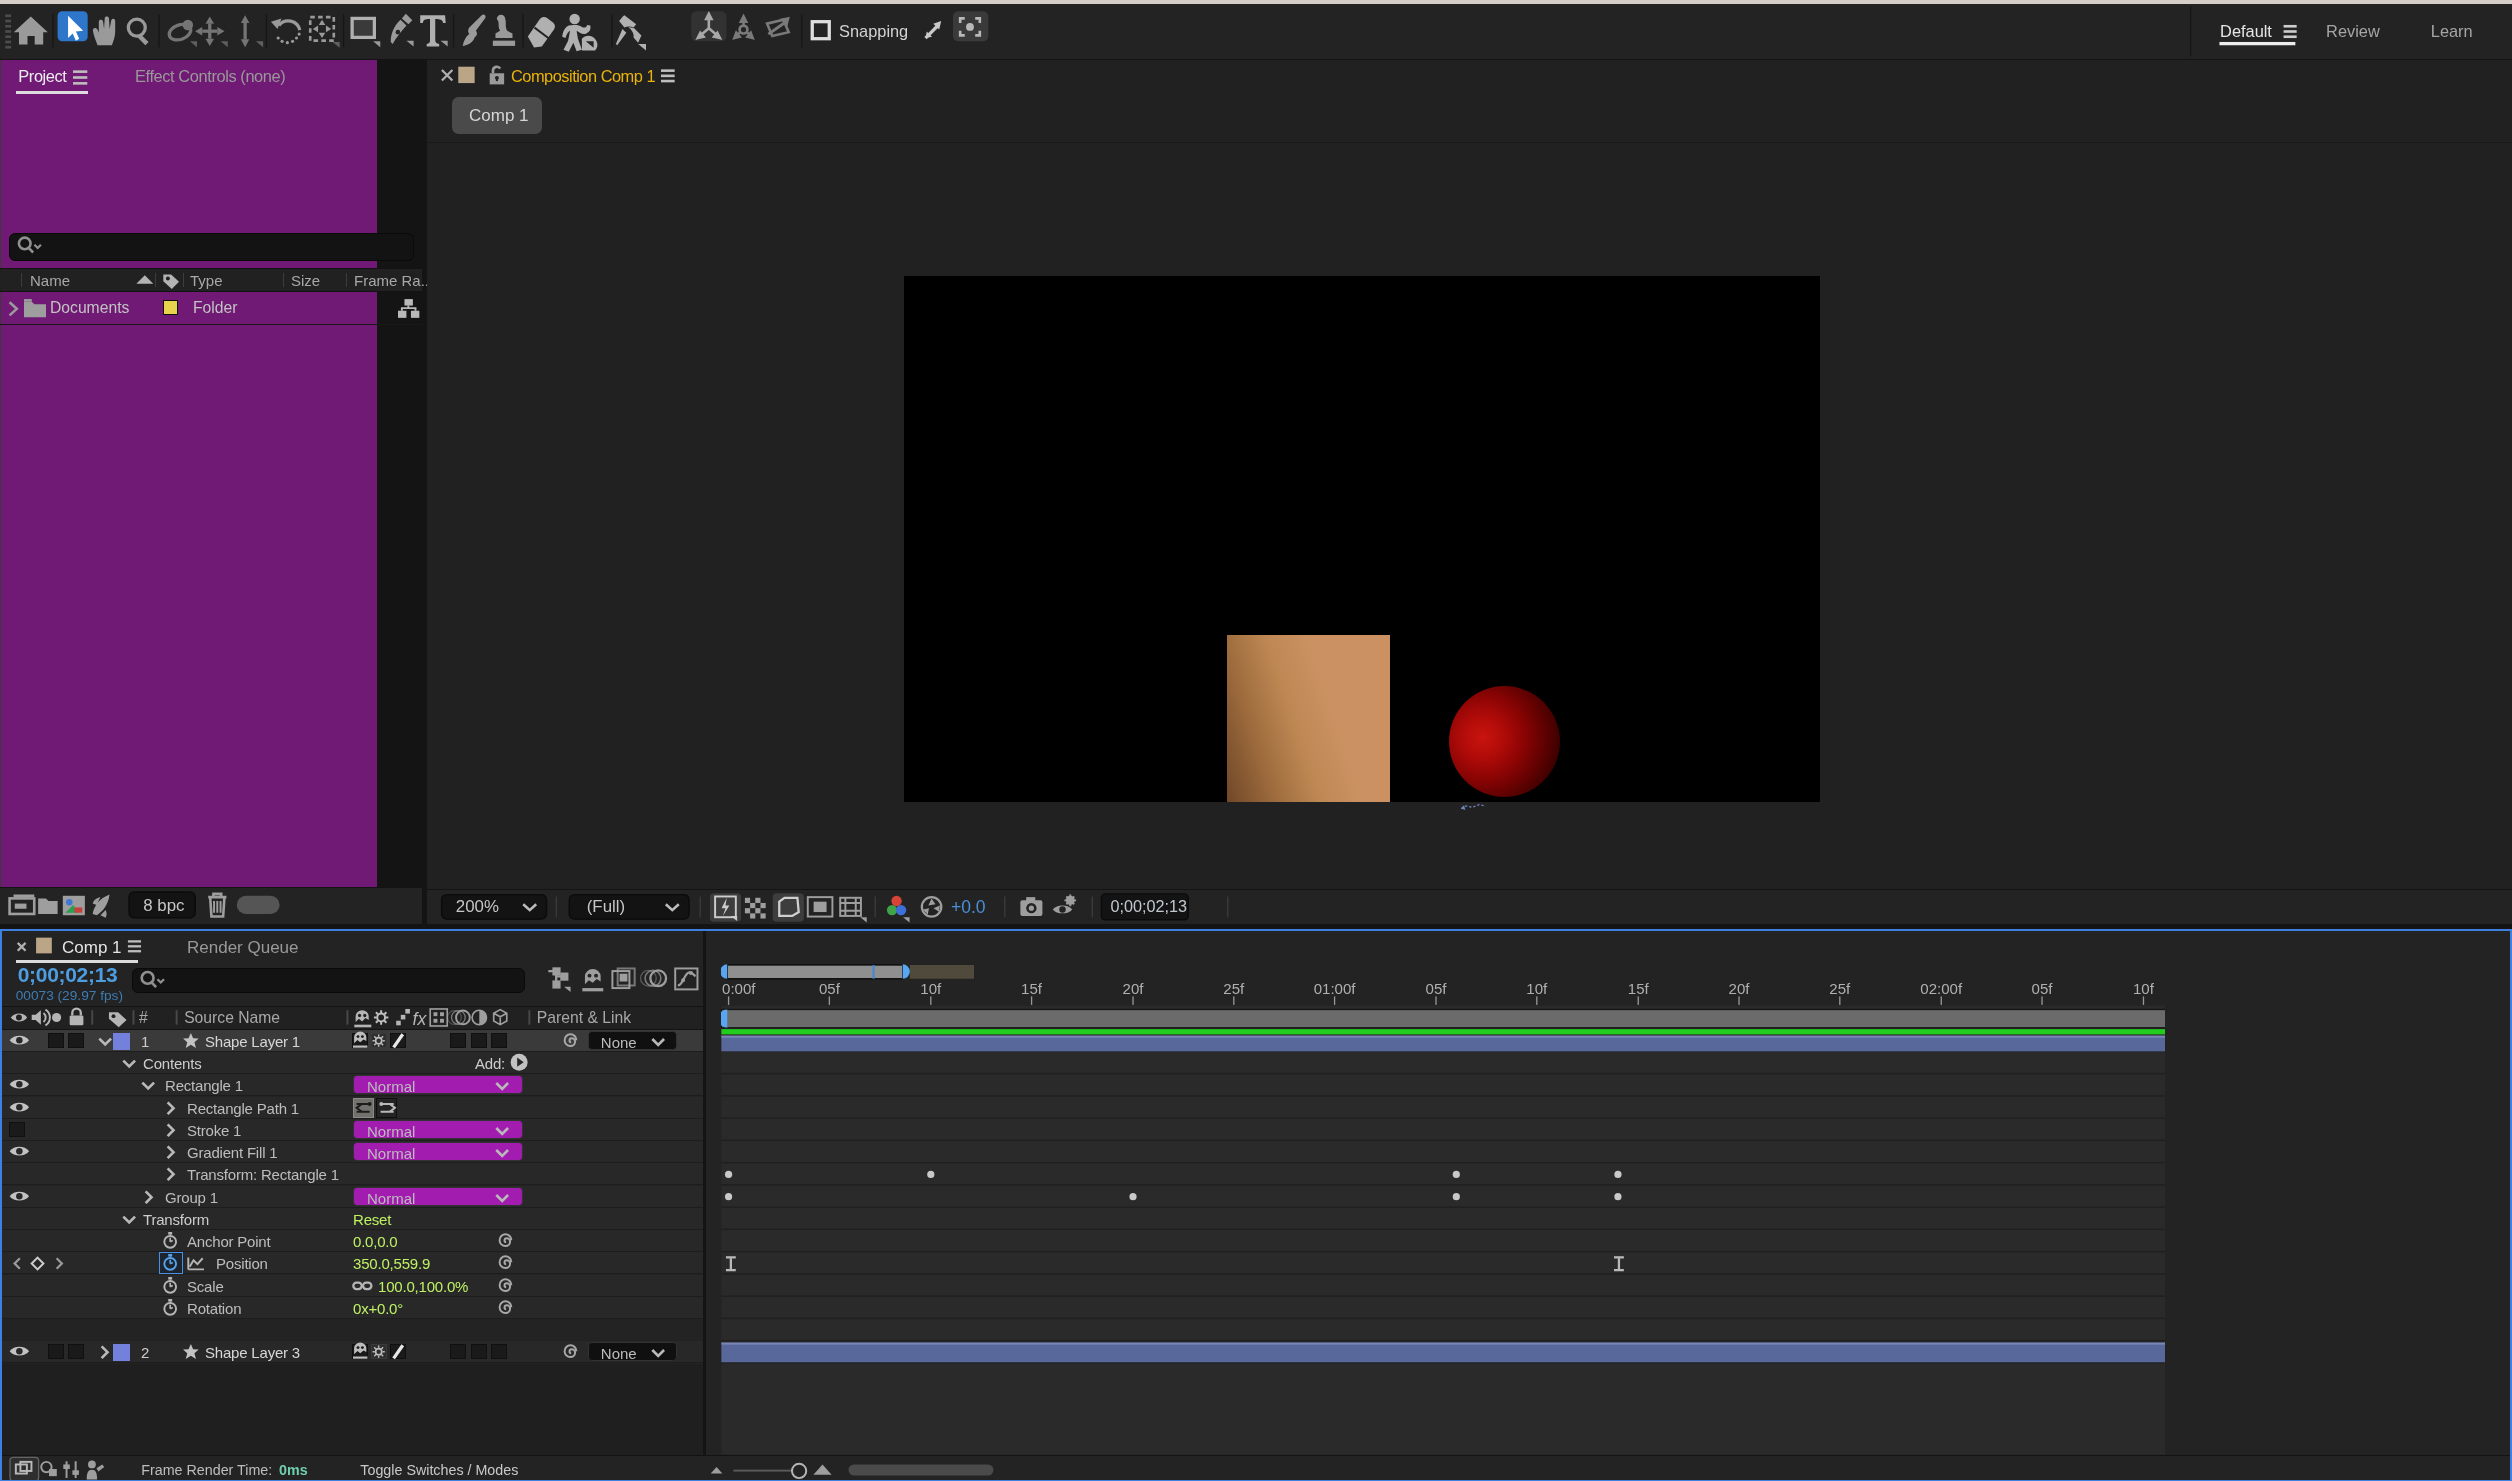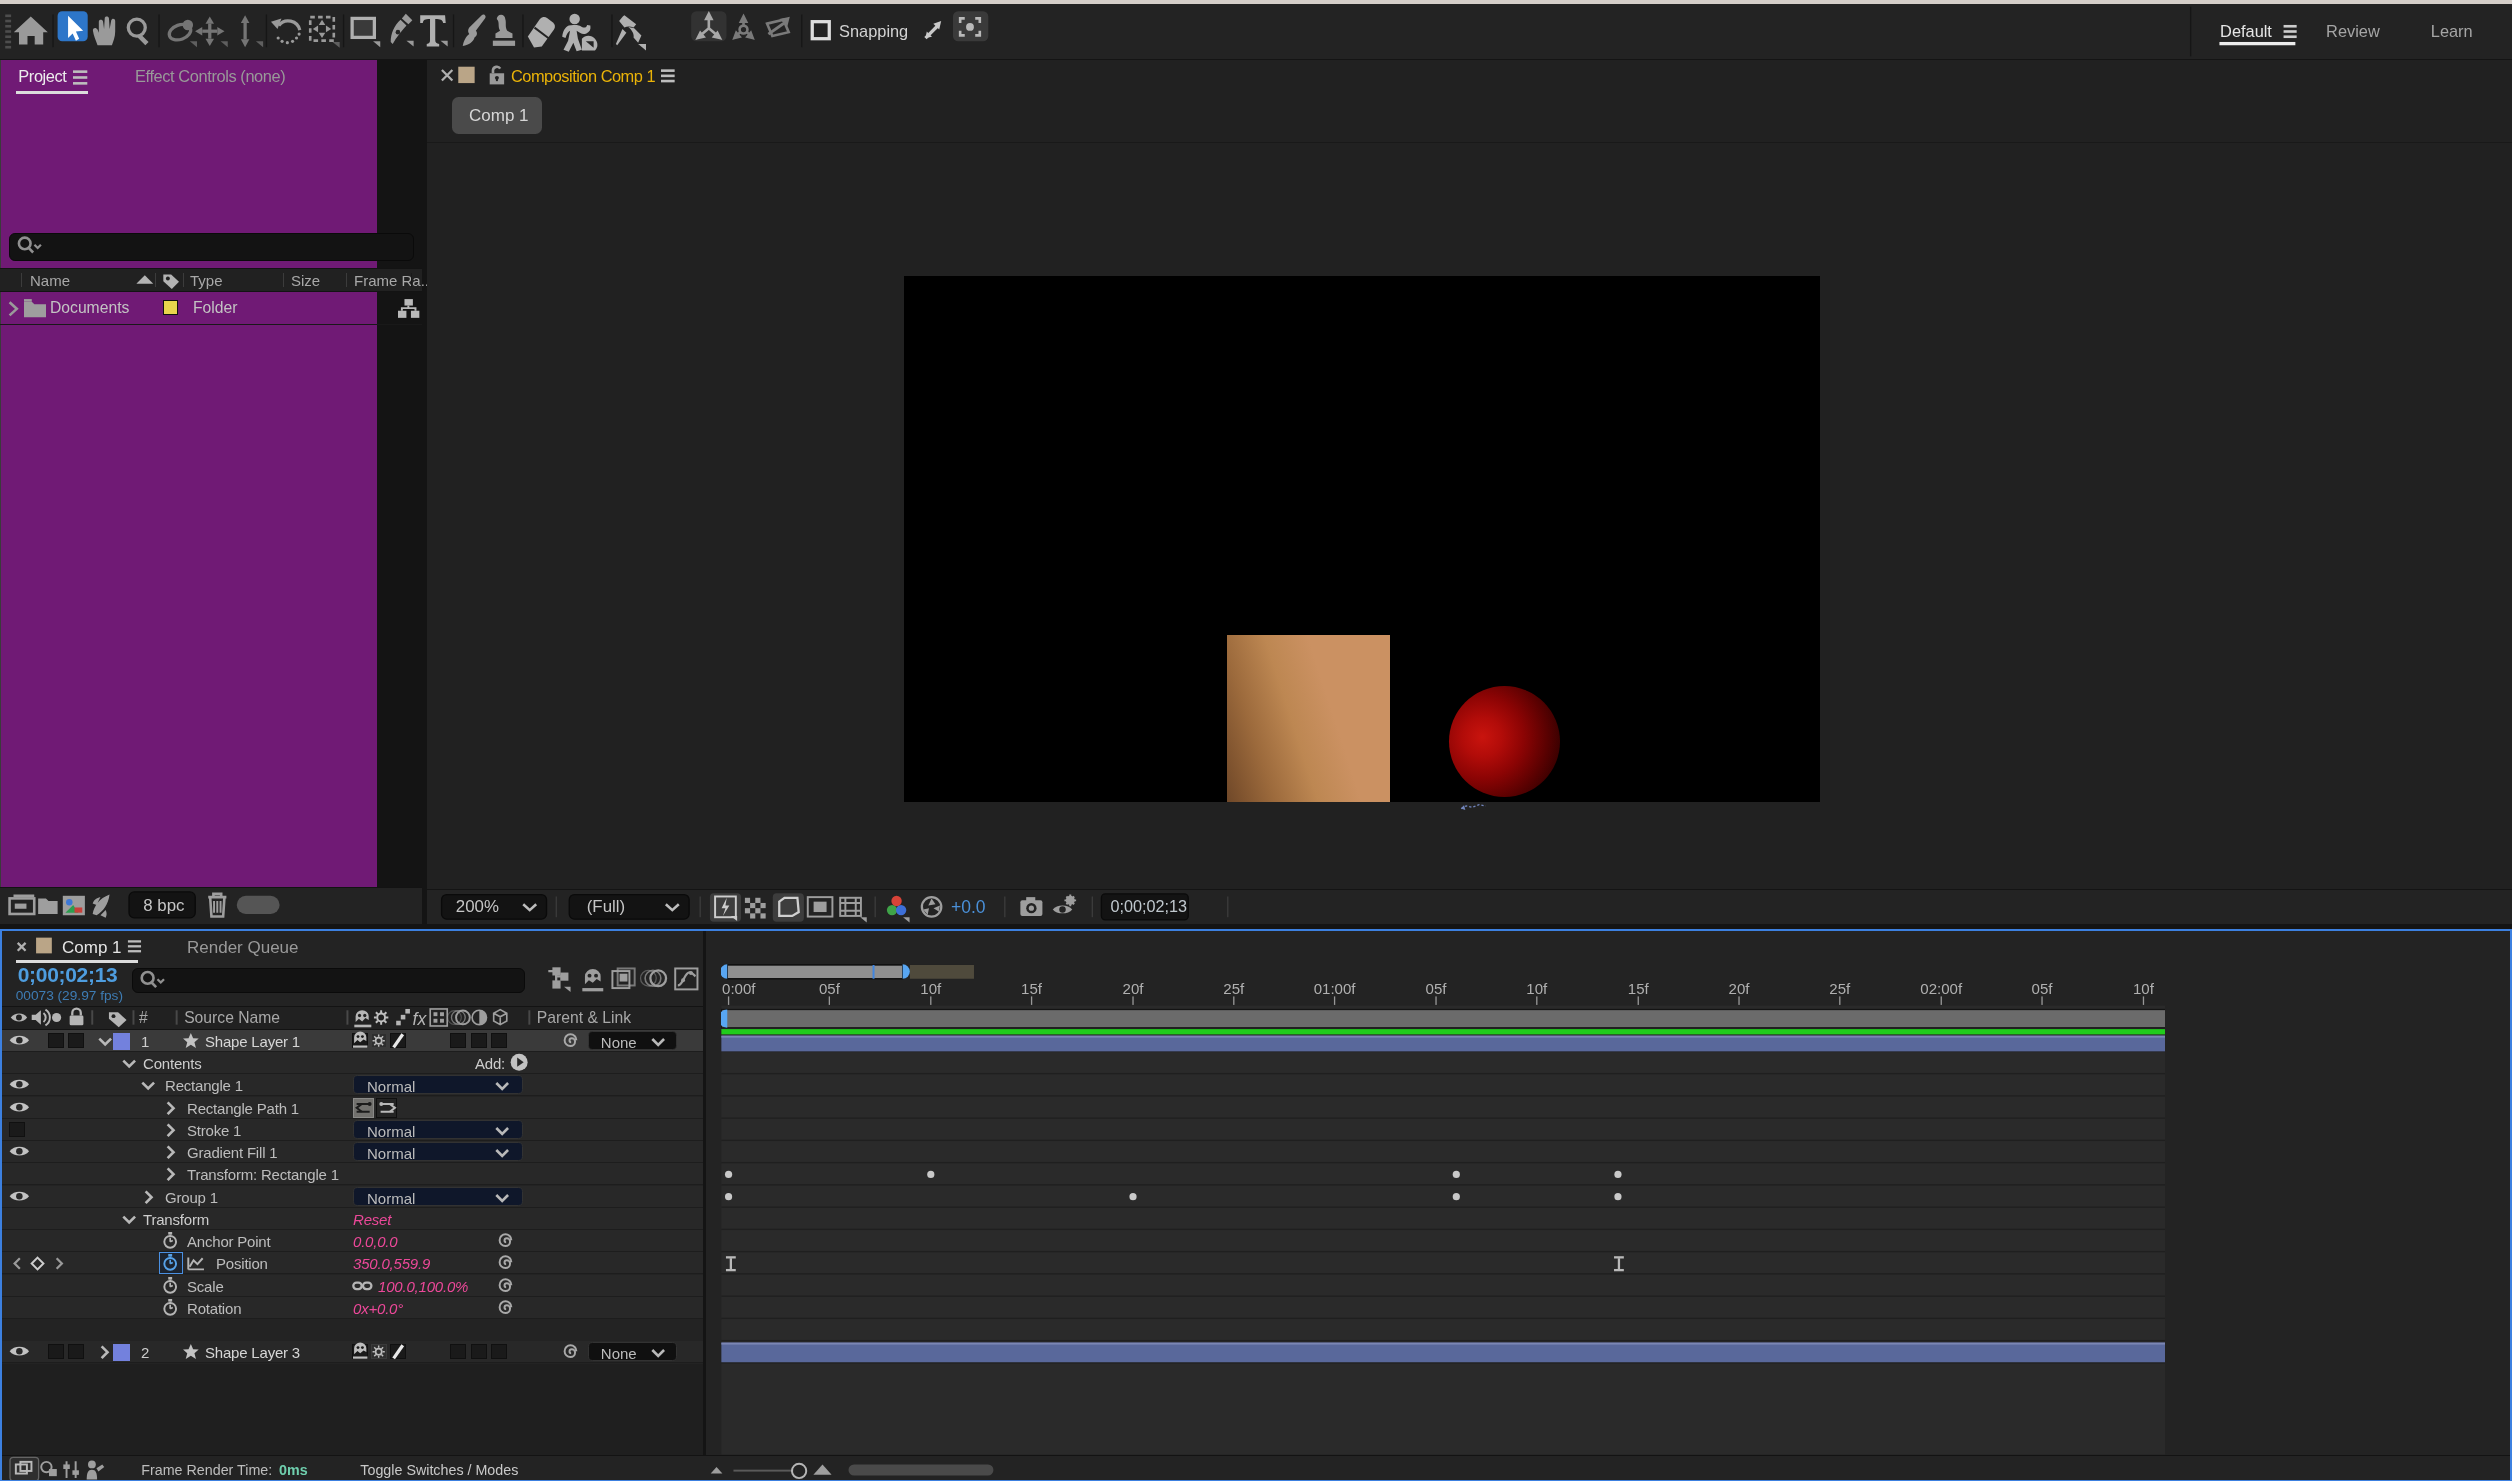--- a/index.html
+++ b/index.html
@@ -5,22 +5,22 @@
 * { margin:0; padding:0; box-sizing:border-box; }
 html,body { width:2512px; height:1482px; background:#1d1d1d; overflow:hidden;
   font-family:"Liberation Sans", sans-serif; }
 #app { position:absolute; left:0; top:0; width:2512px; height:1482px; background:#141414; }
 .abs { position:absolute; }
 .txt { position:absolute; white-space:nowrap; }
 svg { position:absolute; overflow:visible; }
 .sepv { position:absolute; width:1.3px; background:#3c3c3c; }
 .r { position:absolute; left:0; width:706px; height:22px; background:#282828; border-bottom:1.3px solid #1d1d1d; }
 .r .nm { position:absolute; top:3.3px; font-size:15px; letter-spacing:-0.2px; color:#bdbdbd; white-space:nowrap; }
-.r .val { position:absolute; top:3.3px; font-size:15px; letter-spacing:-0.2px; color:#ec4899; white-space:nowrap;font-style:italic; }
-.dd2 { position:absolute; left:353px; top:1.3px; width:170px; height:19px; background:#0f172a; border:1.3px solid #323232; border-radius:4.6px; }
+.r .val { position:absolute; top:3.3px; font-size:15px; letter-spacing:-0.2px; color:#bef264; white-space:nowrap; }
+.dd2 { position:absolute; left:353px; top:1.3px; width:170px; height:19px; background:#a21caf; border:1.3px solid #323232; border-radius:4.6px; }
 .dd2 .lbl { position:absolute; left:13px; top:1.3px; font-size:15px; color:#bcbcbc; }
 .ndd { position:absolute; left:588px; top:1.3px; width:89px; height:19px; background:#101010; border:1.3px solid #323232; border-radius:4.6px; }
 .ndd .lbl { position:absolute; left:11.8px; top:1.3px; font-size:15px; color:#bcbcbc; }
 .cw { position:absolute; top:2.6px; width:15.7px; height:15.7px; background:#1a1a1a; border:1.3px solid #101010; }
 </style>
 </head>
 <body>
 <svg width="0" height="0" style="position:absolute">
 <defs>
 <g id="i-eye">

